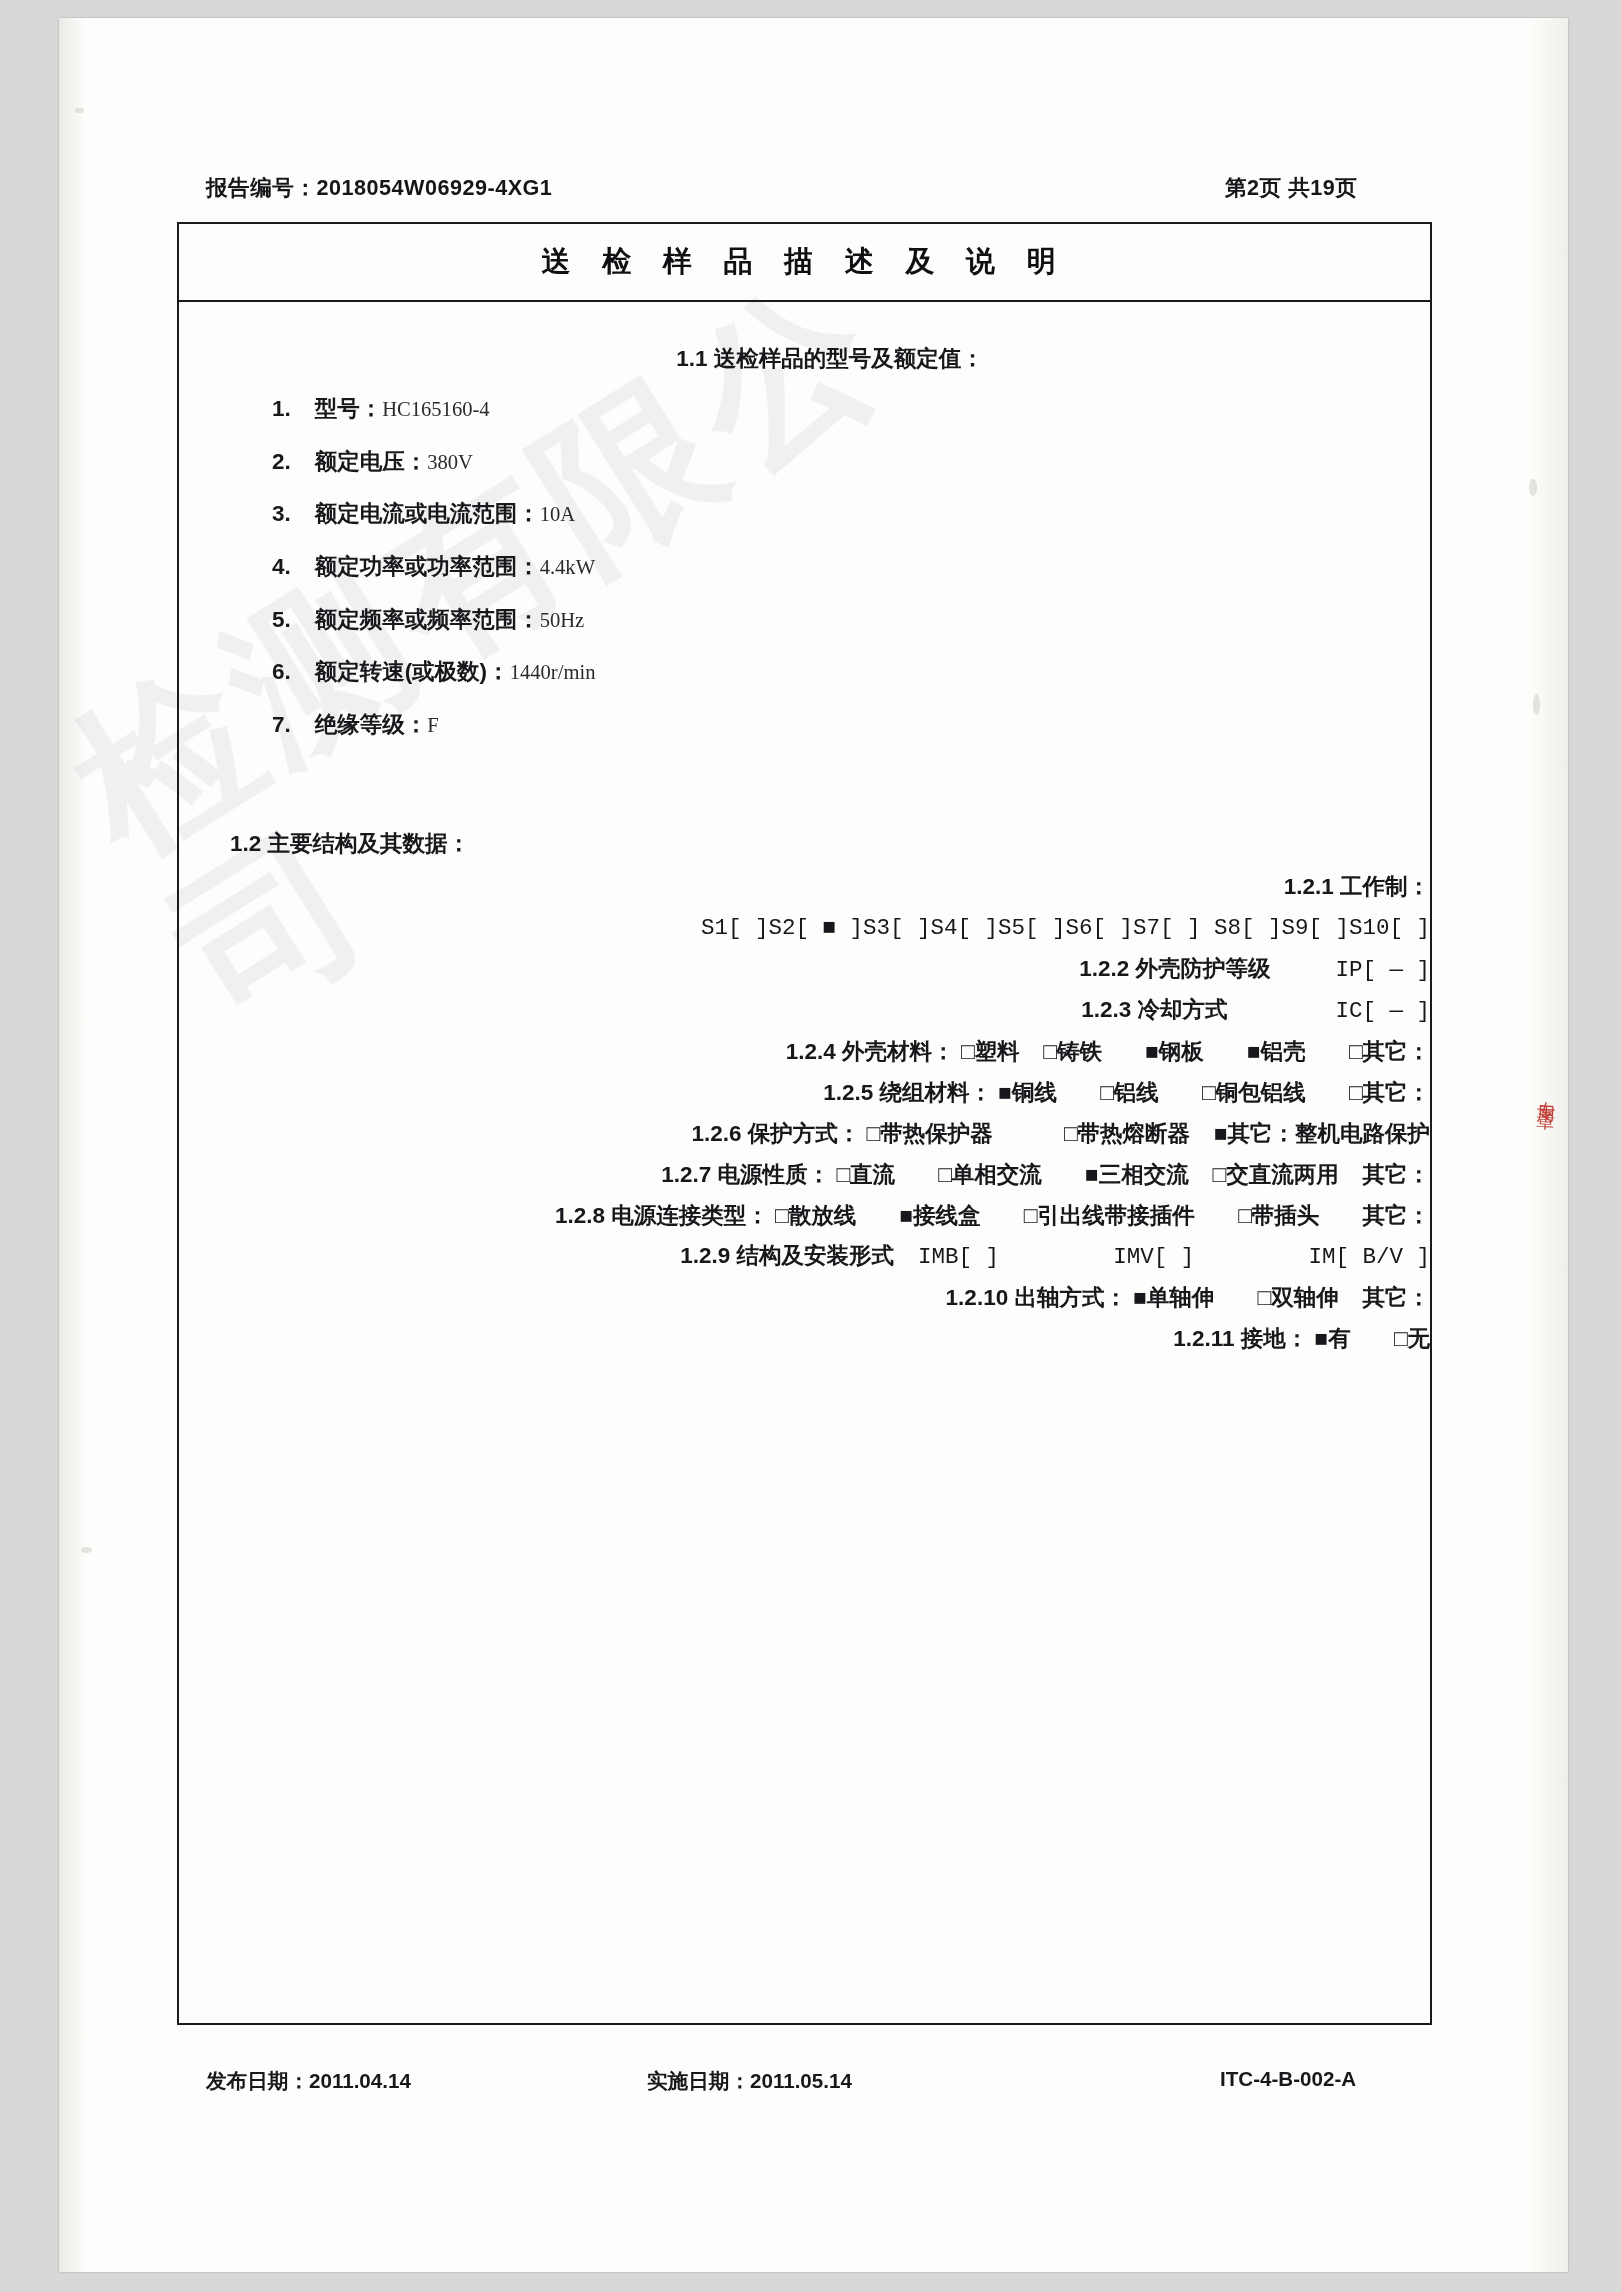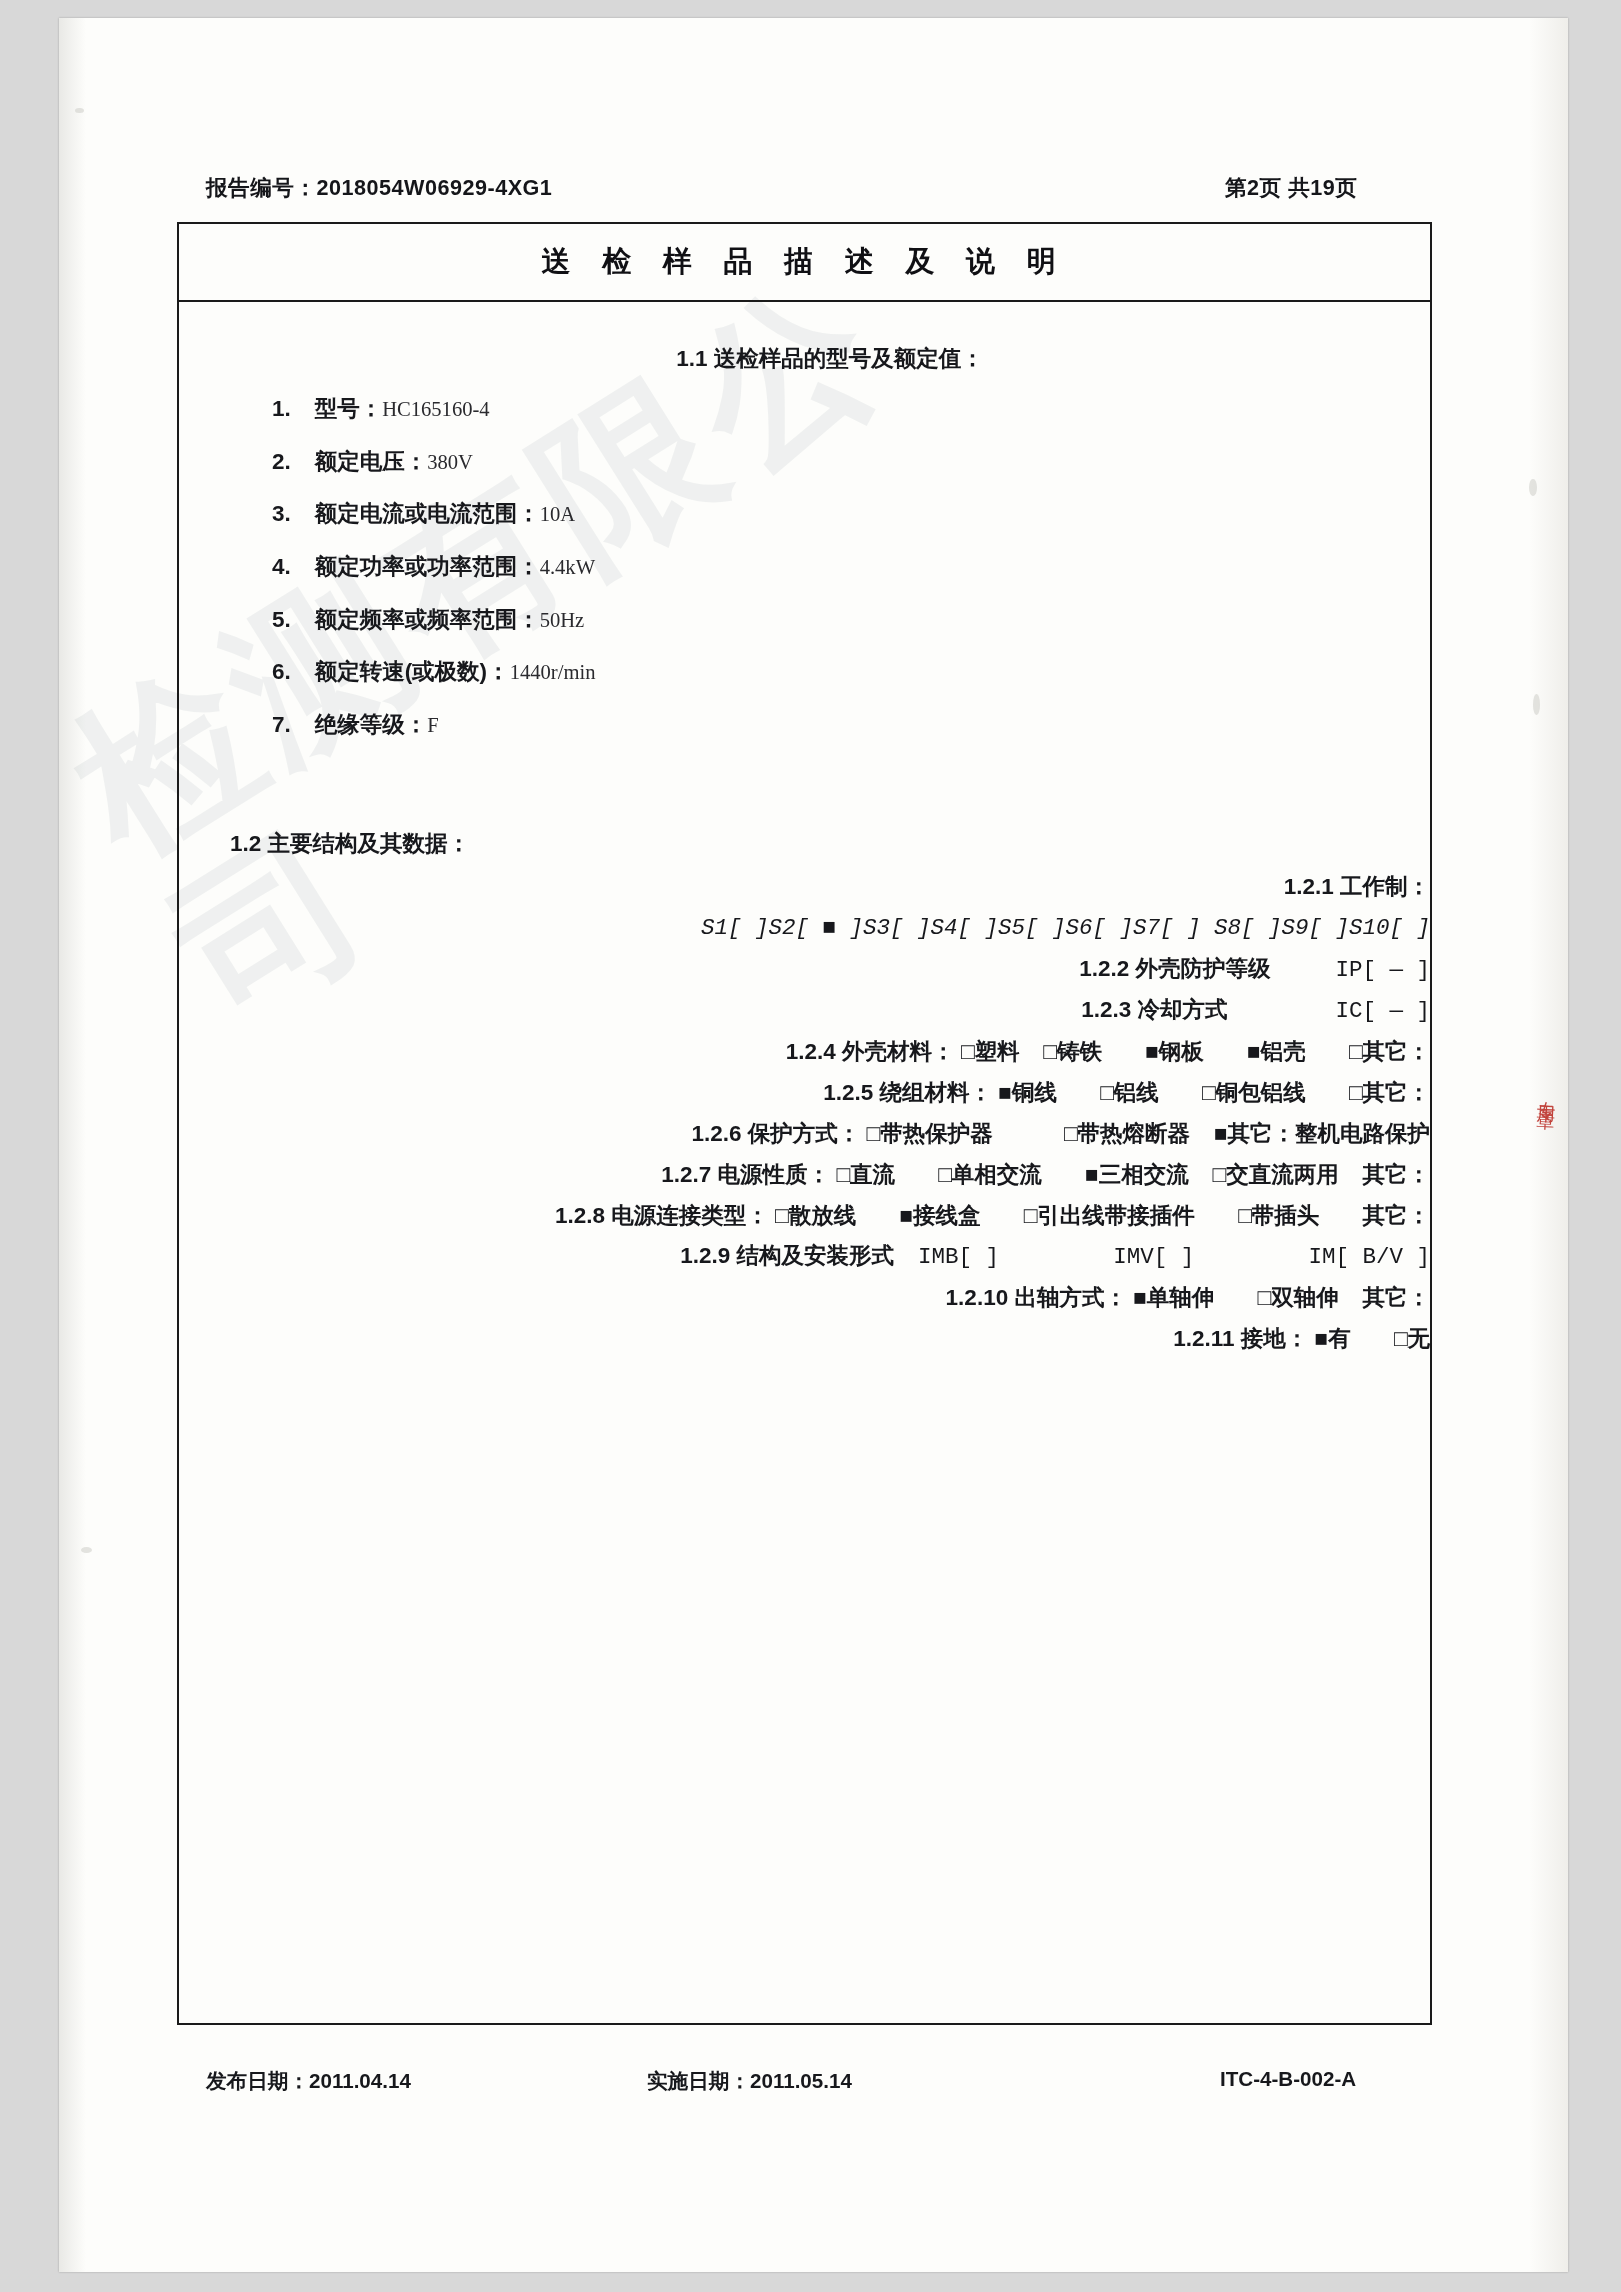--- a/index.html
+++ b/index.html
@@ -141,21 +141,20 @@
     margin-bottom: 12.7px;
     font-family: "Liberation Sans", sans-serif;
     font-weight: bold;
     font-size: 22.5px;
     white-space: nowrap;
     line-height: 1.25;
     text-align: right;
   }
   .line.flush {
     margin-left: 53px;
-    font-style: italic;
   }
   .mono {
     font-family: "Liberation Mono", "DejaVu Sans Mono", monospace;
     font-weight: normal;
   }
   .sp-s { display:inline-block; width: 17.6px; }
   .sp-m { display:inline-block; width: 37px; }
   .sp-l { display:inline-block; width: 65px; }
   .sp-xl { display:inline-block; width: 108px; }
 

